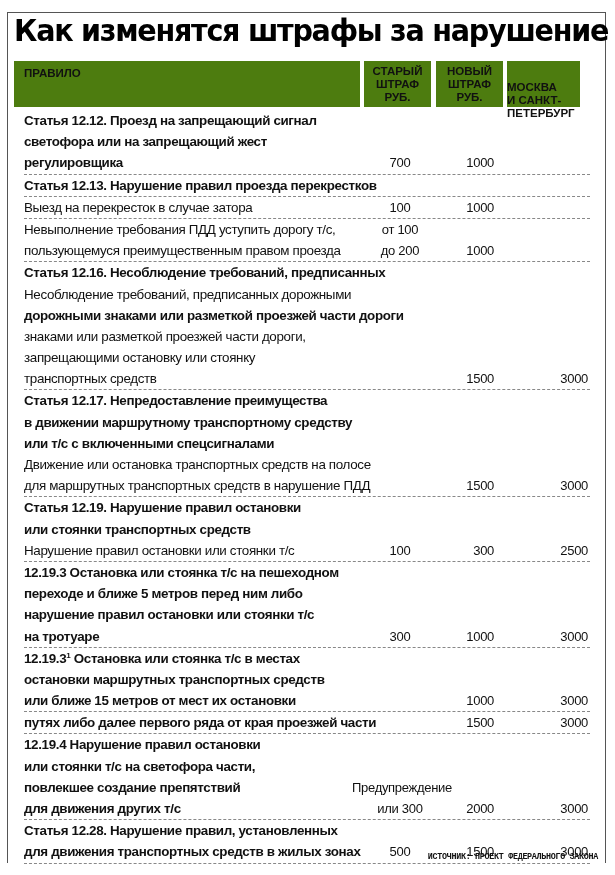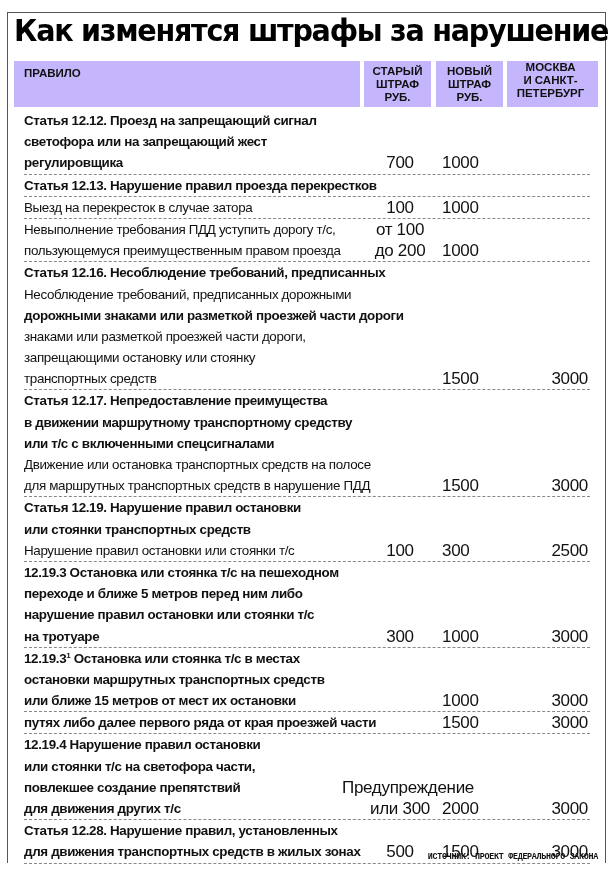--- a/index.html
+++ b/index.html
@@ -3,36 +3,36 @@
 <meta charset="utf-8">
 <style>
   html, body { margin: 0; padding: 0; background: #ffffff; }
   body { width: 615px; height: 875px; position: relative; overflow: hidden;
          font-family: "Liberation Sans", sans-serif; color: #111; }
   .frame { position: absolute; left: 7px; top: 12px; width: 597px; height: 850px;
            border-left: 1px solid #555; border-right: 1px solid #555; border-top: 1px solid #555; }
   .title { position: absolute; left: 14px; top: 14px; font-family: "DejaVu Sans", sans-serif;
            font-weight: bold; font-size: 29.5px; letter-spacing: -1.3px; color: #000; white-space: nowrap;
            transform: scaleX(0.97); transform-origin: left; }
-  .hdr { position: absolute; top: 61px; height: 46px; background: #c4b5fd;
+  .hdr { position: absolute; top: 61px; height: 46px; background: #4d7c0f;
          font-family: "Liberation Sans", sans-serif; font-weight: bold; font-size: 11.5px;
          line-height: 13px; color: #111; box-sizing: border-box; padding-top: 6px; }
   .hdr.rule { left: 14px; width: 346px; padding-left: 10px; }
   .hdr.old { left: 364px; width: 67px; text-align: center; padding-top: 4px; }
   .hdr.new { left: 436px; width: 67px; text-align: center; padding-top: 4px; }
-  .hdr.msk { left: 507px; width: 91px; text-align: center; padding-right: 4px; padding-top: 0; }
+  .hdr.msk { left: 507px; width: 73px; text-align: left; padding-right: 4px; padding-top: 20px; }
   .rows { position: absolute; left: 24px; top: 110px; width: 566px; }
   .row { position: relative; border-bottom: 1px dashed #888; }
   .line { position: relative; height: 21.2px; line-height: 21.2px; font-size: 13.4px; white-space: nowrap;
           letter-spacing: -0.35px; }
   .line.bold { font-weight: bold; }
   .line .txt { position: absolute; left: 0; top: 0; }
-  .val { position: absolute; top: 0; font-size: 17px; font-weight: normal; letter-spacing: -0.3px; }
+  .val { position: absolute; top: 0; font-size: 13px; font-weight: normal; letter-spacing: -0.3px; }
   .val.old { left: 336px; width: 80px; text-align: center; }
-  .val.new { left: 418px; width: 70px; text-align: left; }
+  .val.new { left: 400px; width: 70px; text-align: right; }
   .val.msk { right: 2px; text-align: right; }
   .val.old.wide { left: 318px; width: 120px; text-align: center; }
   sup { font-size: 8px; line-height: 0; vertical-align: 5px; }
   .source { position: absolute; left: 400px; top: 852px; width: 198px; text-align: right;
             font-weight: bold; font-size: 8.4px; letter-spacing: -0.3px; color: #111; white-space: nowrap; font-family: Liberation Mono, monospace; }
 </style>
 </head>
 <body>
 
 <div class="frame"></div>

